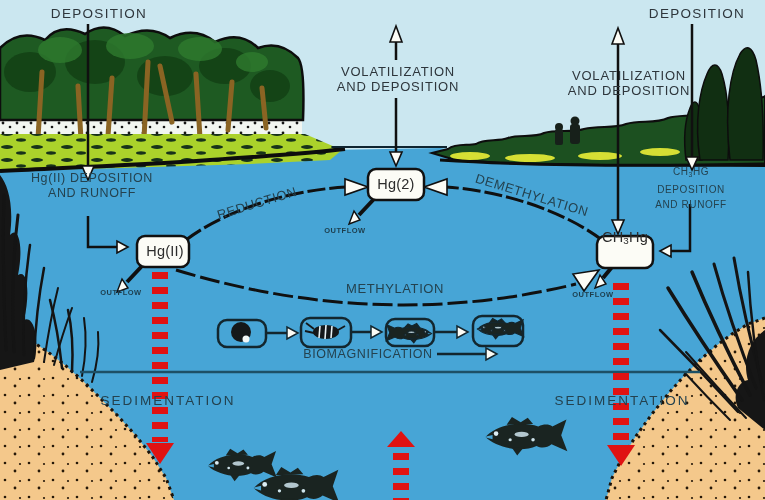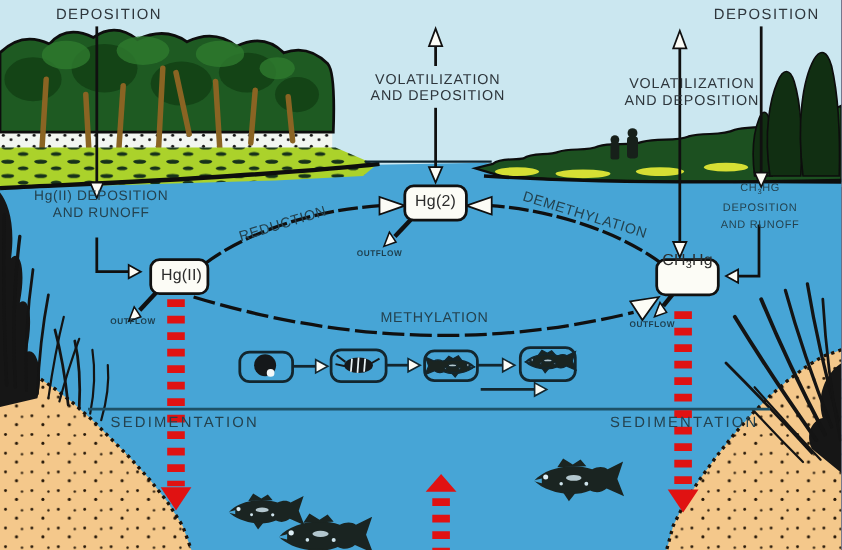--- a/index.html
+++ b/index.html
@@ -1,30 +1,30 @@
 <!DOCTYPE html>
 <html><head>
 <meta charset="utf-8">
 <style>
   html,body{margin:0;padding:0;background:#666;}
   .canvas{
     position:relative;width:765px;height:500px;overflow:hidden;
-    background:#c4b5fd;
+    background:#5eead4;
     box-shadow:inset 0 0 0 4px #070707;
     font-family:"Liberation Sans", sans-serif;
   }
   .scene{position:absolute;left:0;top:0;z-index:1;}
   .lbl{
     position:absolute;z-index:5;transform:translate(-50%,-50%);
     white-space:pre-line;text-align:center;line-height:15px;
     letter-spacing:0.6px;font-size:13px;color:#24424f;font-weight:500;
   }
   .sky{color:#2e363c;font-size:13.5px;letter-spacing:1.3px;}
   .small{font-size:7.5px;letter-spacing:0.5px;line-height:8px;color:#1d3d4c;font-weight:700;}
-  .wide{letter-spacing:2px;font-size:13.5px;}
+  .wide{letter-spacing:2px;font-size:13.5px;margin-top:16px;}
   .rotL{transform:translate(-50%,-50%) rotate(-17deg);}
   .rotR{transform:translate(-50%,-50%) rotate(17deg);}
   .boxlbl{font-size:14.5px;color:#2c2c2c;letter-spacing:0.2px;font-weight:500;}
   sub{font-size:0.68em;vertical-align:-0.3em;}
 </style>
 </head>
 <body>
 
 <div class="canvas">
 
@@ -248,20 +248,21 @@
 <div class="lbl sky" style="left:629px;top:83px;font-size:13px;letter-spacing:0.8px">VOLATILIZATION
 AND DEPOSITION</div>
 
 <div class="lbl" style="left:92px;top:186px;font-size:12.5px">Hg(II) DEPOSITION
 AND RUNOFF</div>
 <div class="lbl" style="left:691px;top:188px;font-size:10px"><span>CH</span><sub>3</sub><span>HG DEPOSITION</span><br><span>AND RUNOFF</span></div>
 
 <div class="lbl rotL" style="left:257px;top:203px">REDUCTION</div>
 <div class="lbl rotR" style="left:532px;top:195px">DEMETHYLATION</div>
 <div class="lbl" style="left:395px;top:288px">METHYLATION</div>
+<div class="lbl" style="left:368px;top:354px;font-size:12.5px">BIOMAGNIFICATION</div>
 
 <div class="lbl small" style="left:121px;top:293px">OUTFLOW</div>
 <div class="lbl small" style="left:345px;top:231px">OUTFLOW</div>
 <div class="lbl small" style="left:593px;top:295px">OUTFLOW</div>
 
 <div class="lbl wide" style="left:168px;top:384px">SEDIMENTATION</div>
 <div class="lbl wide" style="left:622px;top:384px">SEDIMENTATION</div>
 
 <div class="lbl boxlbl" style="left:165px;top:251px">Hg(II)</div>
 <div class="lbl boxlbl" style="left:396px;top:184px">Hg(2)</div>

